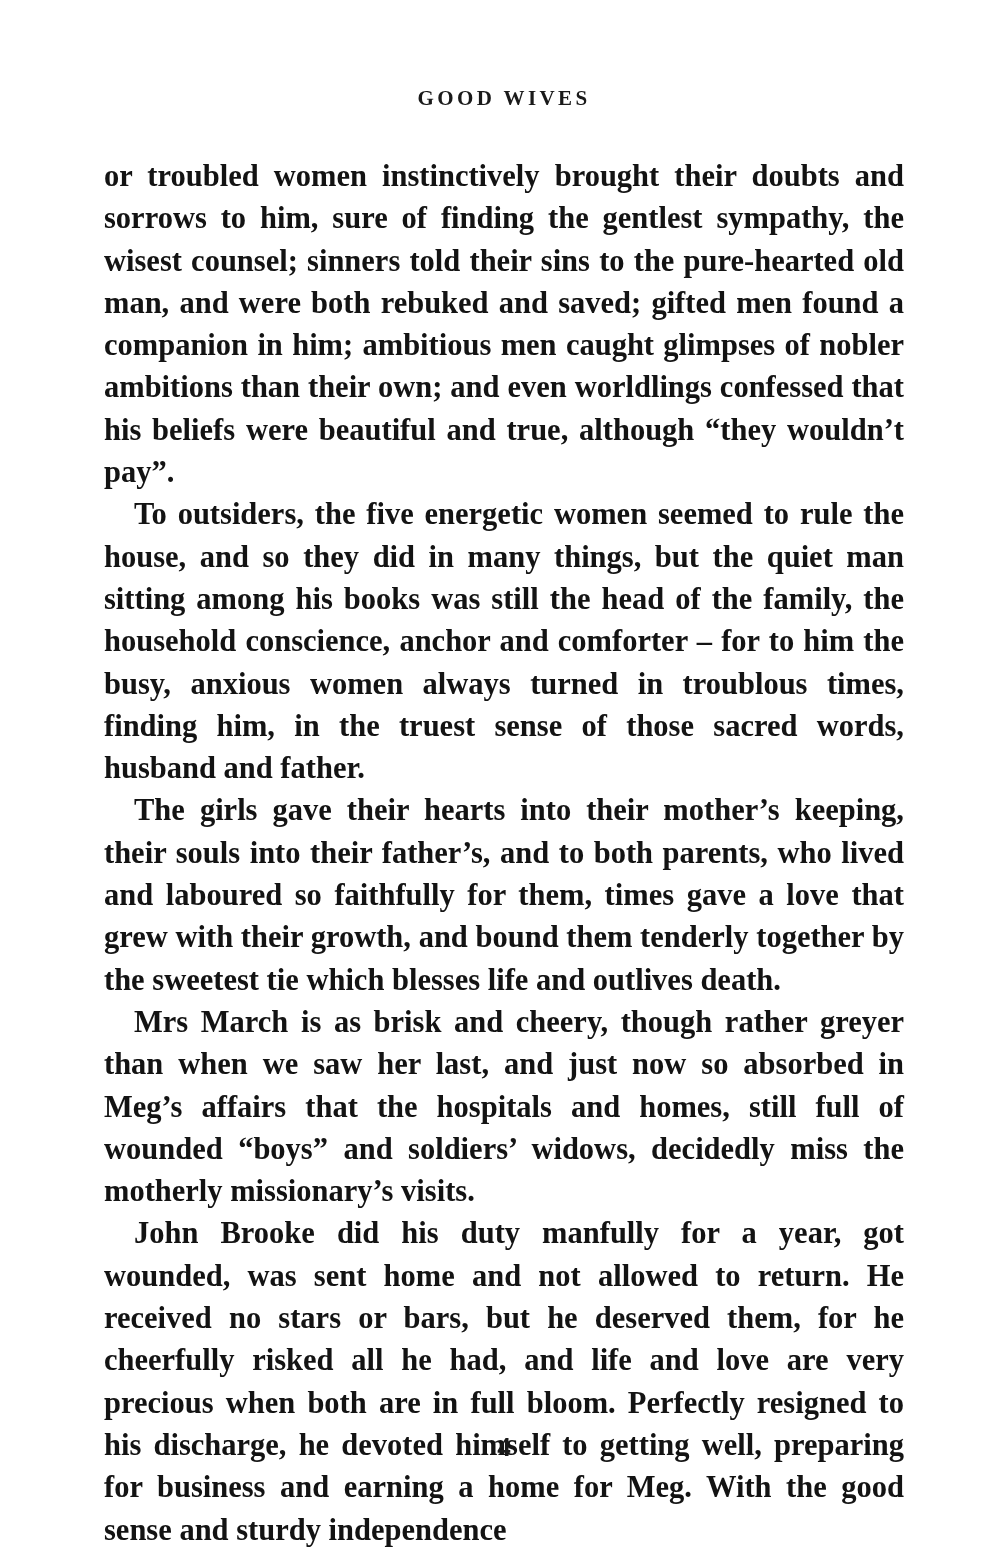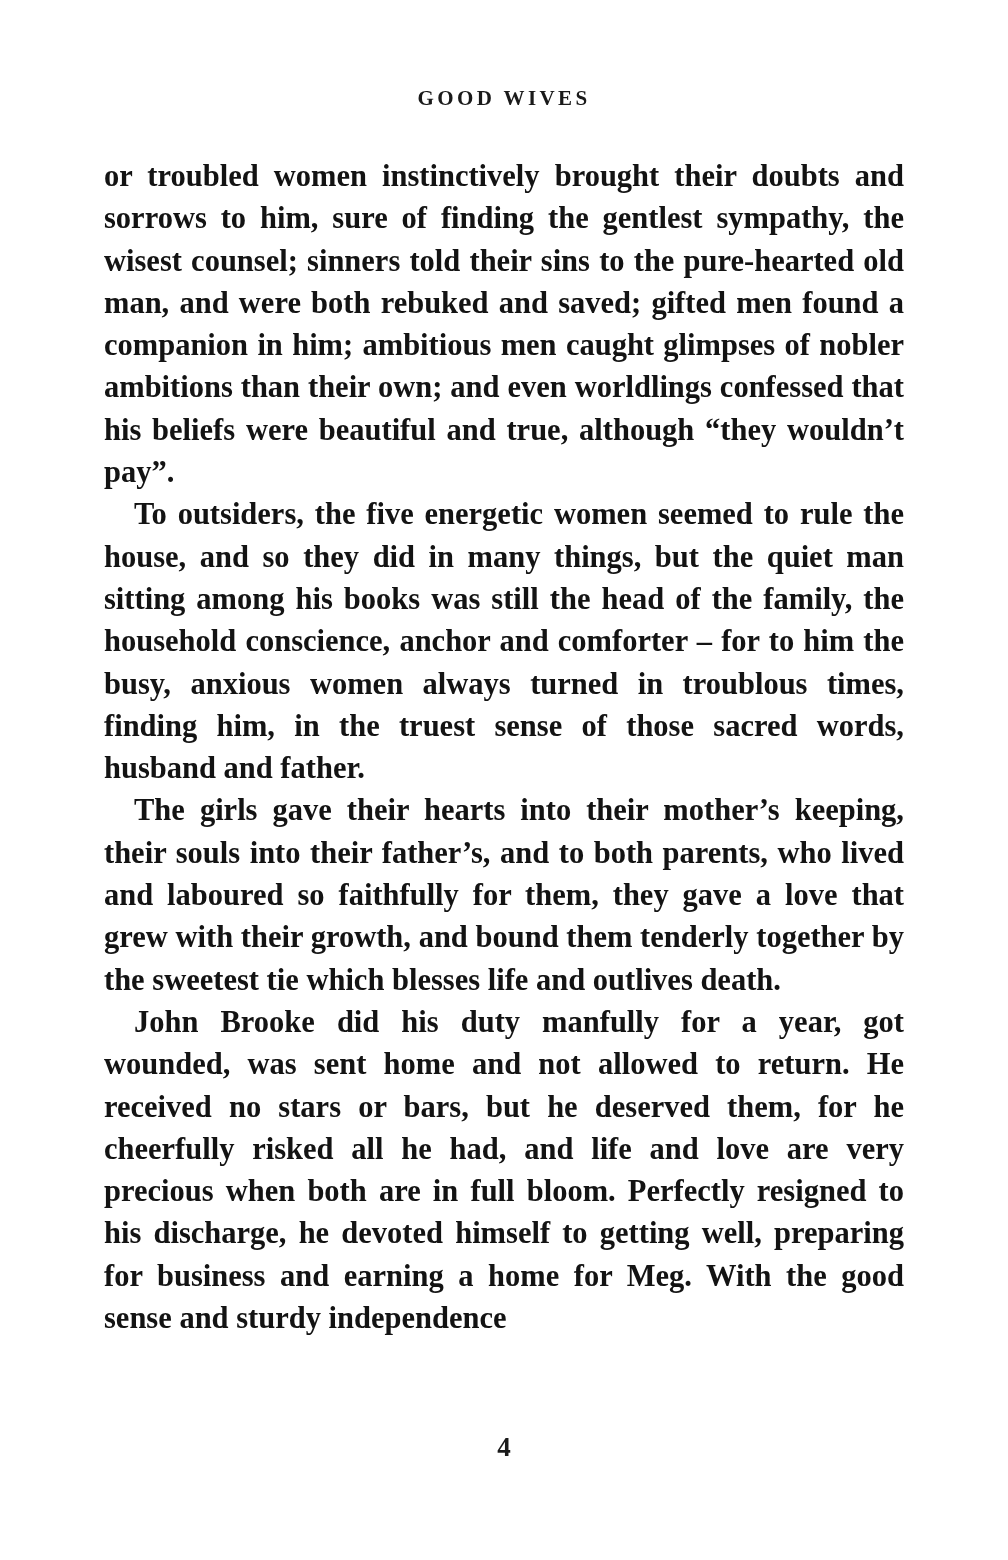--- a/index.html
+++ b/index.html
@@ -66,19 +66,20 @@
 </head>
 <body>
 
 <div class="page">
 
   <div class="running-head">Good Wives</div>
 
   <div class="text-block">
     <p class="para">or troubled women instinctively brought their doubts and sorrows to him, sure of finding the gentlest sympathy, the wisest counsel; sinners told their sins to the pure-hearted old man, and were both rebuked and saved; gifted men found a companion in him; ambitious men caught glimpses of nobler ambitions than their own; and even worldlings confessed that his beliefs were beautiful and true, although “they wouldn’t pay”.</p>
     <p class="para">To outsiders, the five energetic women seemed to rule the house, and so they did in many things, but the quiet man sitting among his books was still the head of the family, the household conscience, anchor and comforter – for to him the busy, anxious women always turned in troublous times, finding him, in the truest sense of those sacred words, husband and father.</p>
-    <p class="para">The girls gave their hearts into their mother’s keeping, their souls into their father’s, and to both parents, who lived and laboured so faithfully for them, they gave a love that grew with their growth, and bound them tenderly together by the sweetest tie which blesses life and outlives death.</p>
+    <p class="para">The girls gave their hearts into their mother’s keeping, their souls into their father’s, and to both parents, who lived and laboured so faithfully for them, times gave a love that grew with their growth, and bound them tenderly together by the sweetest tie which blesses life and outlives death.</p>
+    <p class="para">Mrs March is as brisk and cheery, though rather greyer than when we saw her last, and just now so absorbed in Meg’s affairs that the hospitals and homes, still full of wounded “boys” and soldiers’ widows, decidedly miss the motherly missionary’s visits.</p>
     <p class="para">John Brooke did his duty manfully for a year, got wounded, was sent home and not allowed to return. He received no stars or bars, but he deserved them, for he cheerfully risked all he had, and life and love are very precious when both are in full bloom. Perfectly resigned to his discharge, he devoted himself to getting well, preparing for business and earning a home for Meg. With the good sense and sturdy independence</p>
   </div>
 
   <div class="folio">4</div>
 
 </div>
 
 </body></html>

